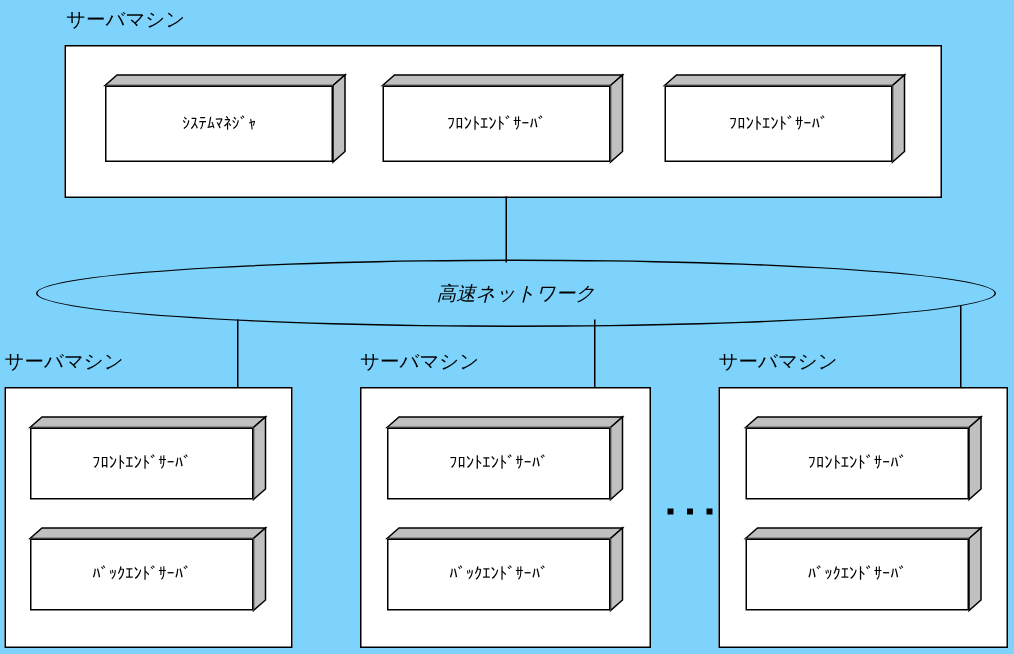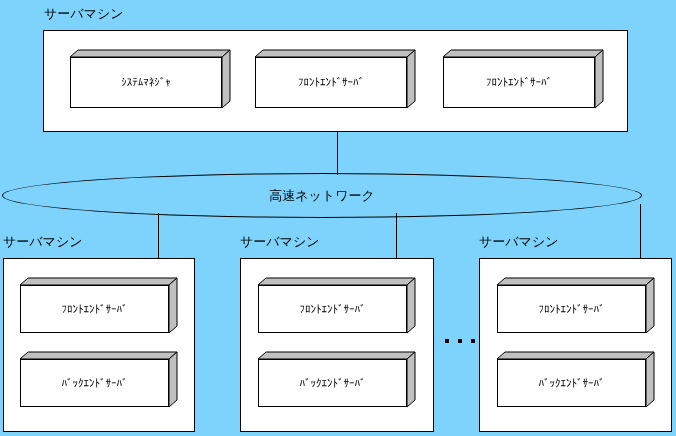--- a/index.html
+++ b/index.html
@@ -159,21 +159,21 @@
     <svg class="solid" viewBox="0 0 160 58" preserveAspectRatio="none">
       <polygon points="0,7 8,0 160,0 152,7" fill="#c0c0c0" stroke="#000000" stroke-width="1"></polygon>
       <polygon points="152,7 160,0 160,51 152,58" fill="#c0c0c0" stroke="#000000" stroke-width="1"></polygon>
     </svg>
     <div class="face-front"></div>
     <div class="label">ﾌﾛﾝﾄｴﾝﾄﾞｻｰﾊﾞ</div>
   </div>
 
   <div class="connector-v" style="left:337px; top:131px; height:44px;"></div>
 
-  <div class="network" style="left:2px; top:173px; width:640px; height:45px;">
+  <div class="network" style="left:24px; top:173px; width:640px; height:45px;font-style:italic;">
     <div class="ellipse-shape"></div>
     <div class="net-label">高速ネットワーク</div>
   </div>
 
   <div class="connector-v" style="left:158px; top:213px; height:45px;"></div>
   <div class="connector-v" style="left:396px; top:213px; height:45px;"></div>
   <div class="connector-v" style="left:640px; top:204px; height:54px;"></div>
 
   <div class="caption" style="left:3px; top:234px;">サーバマシン</div>
 

